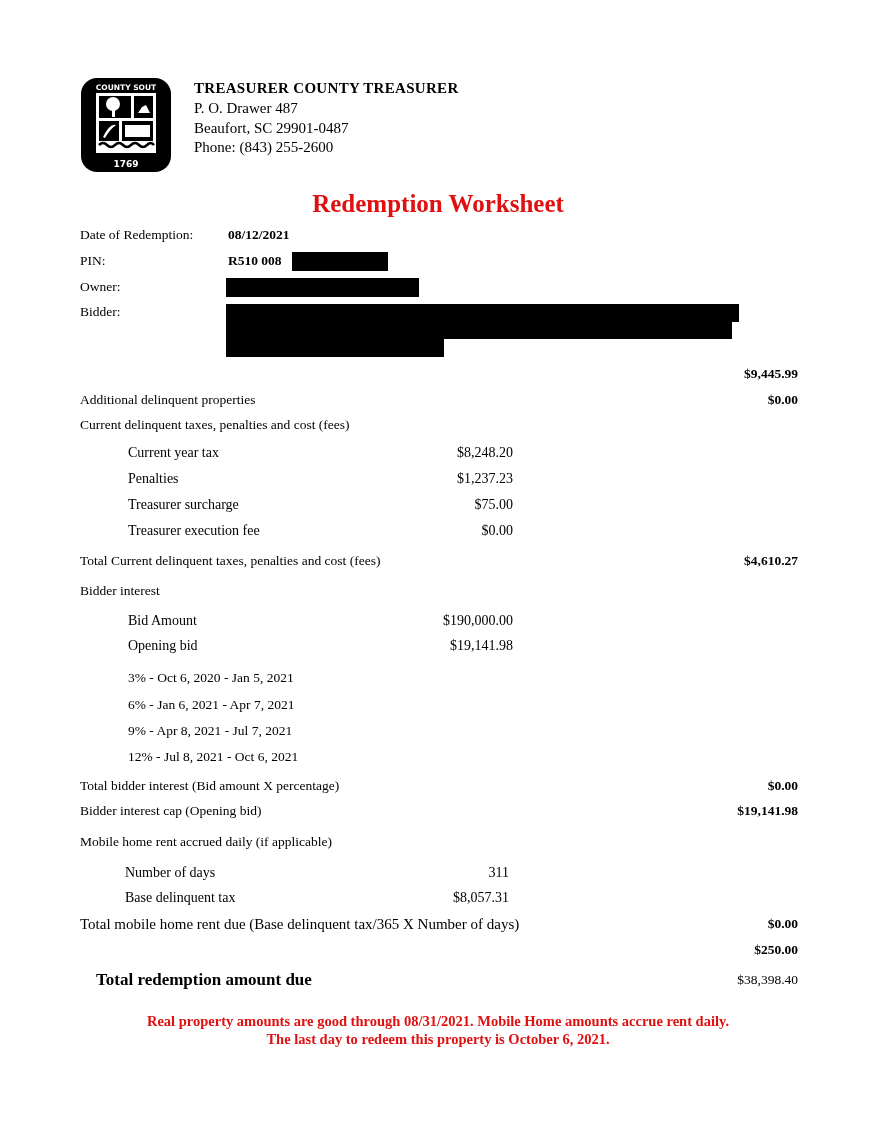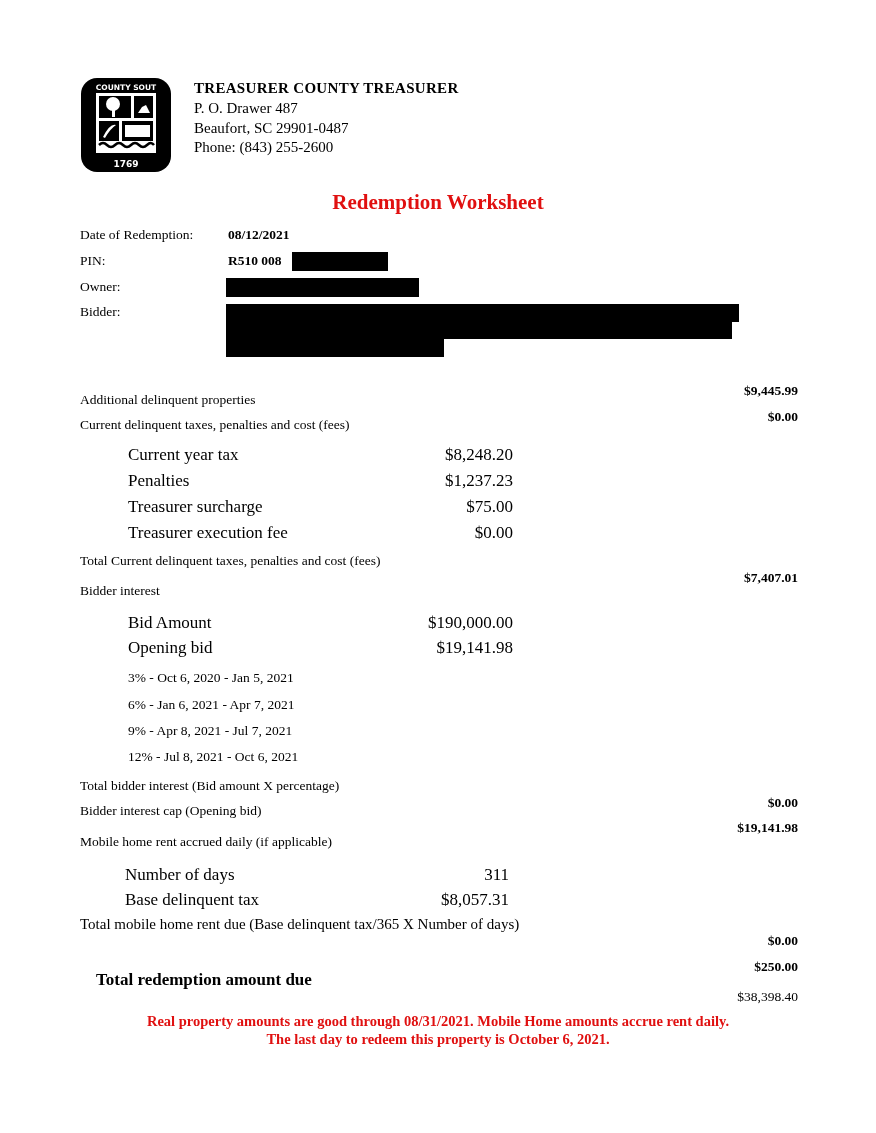--- a/index.html
+++ b/index.html
@@ -4,28 +4,28 @@
 <style>
   html, body { margin: 0; padding: 0; background: #ffffff; }
   body {
     width: 876px; height: 1133px; position: relative; overflow: hidden;
     font-family: "Liberation Serif", "DejaVu Serif", serif; color: #000;
   }
   .abs { position: absolute; white-space: nowrap; }
   .seal { position: absolute; left: 80px; top: 77px; width: 92px; height: 96px; }
   .hdr-name { left: 194px; top: 80px; font-size: 15px; font-weight: bold; letter-spacing: 0.3px; }
   .hdr-line { left: 194px; font-size: 15px; }
-  .title { left: 0; width: 876px; text-align: center; top: 190px; font-size: 21px; font-weight: bold; color: #e01010; }
+  .title { left: 0; width: 876px; text-align: center; top: 190px; font-size: 25px; font-weight: bold; color: #e01010; }
   .lbl { left: 80px; font-size: 13.5px; }
   .val { left: 228px; font-size: 13.5px; font-weight: bold; }
   .redact { position: absolute; background: #000; }
   .row { position: absolute; left: 80px; width: 718px; font-size: 13.5px; height: 18px; }
   .row .t { position: absolute; left: 0; top: 0; white-space: nowrap; }
-  .row .r { position: absolute; right: 0; top: 17px; font-weight: bold; white-space: nowrap; text-align: center; }
-  .sub { position: absolute; font-size: 17px; height: 18px; }
+  .row .r { position: absolute; right: 0; top: 0; font-weight: bold; white-space: nowrap; text-align: center; }
+  .sub { position: absolute; font-size: 14px; height: 18px; }
   .sub .t { position: absolute; left: 0; top: 0; white-space: nowrap; }
   .sub .m { position: absolute; right: 0; top: 0; white-space: nowrap; }
   .total-row .t { font-size: 17px; font-weight: bold; top: -2px; margin-left: 16px; }
   .note { left: 0; width: 876px; text-align: center; font-size: 14.5px; color: #e01010; font-weight: bold; font-family: "Liberation Serif", serif; }
 </style>
 </head>
 <body>
 
 <svg class="seal" viewBox="0 0 92 96">
   <rect x="1" y="1" width="90" height="94" rx="16" ry="16" fill="#000"></rect>
@@ -86,21 +86,21 @@
   <span class="t">Treasurer surcharge</span>
   <span class="m">$75.00</span>
 </div>
 <div class="sub" style="left:128px;width:385px;top:523px">
   <span class="t">Treasurer execution fee</span>
   <span class="m">$0.00</span>
 </div>
 
 <div class="row" style="top:553px">
   <span class="t">Total Current delinquent taxes, penalties and cost (fees)</span>
-  <span class="r">$7,407.01</span>
+  <span class="r">$4,610.27</span>
 </div>
 <div class="row" style="top:583px">
   <span class="t">Bidder interest</span>
 </div>
 
 <div class="sub" style="left:128px;width:385px;top:613px">
   <span class="t">Bid Amount</span>
   <span class="m">$190,000.00</span>
 </div>
 <div class="sub" style="left:128px;width:385px;top:638px">

